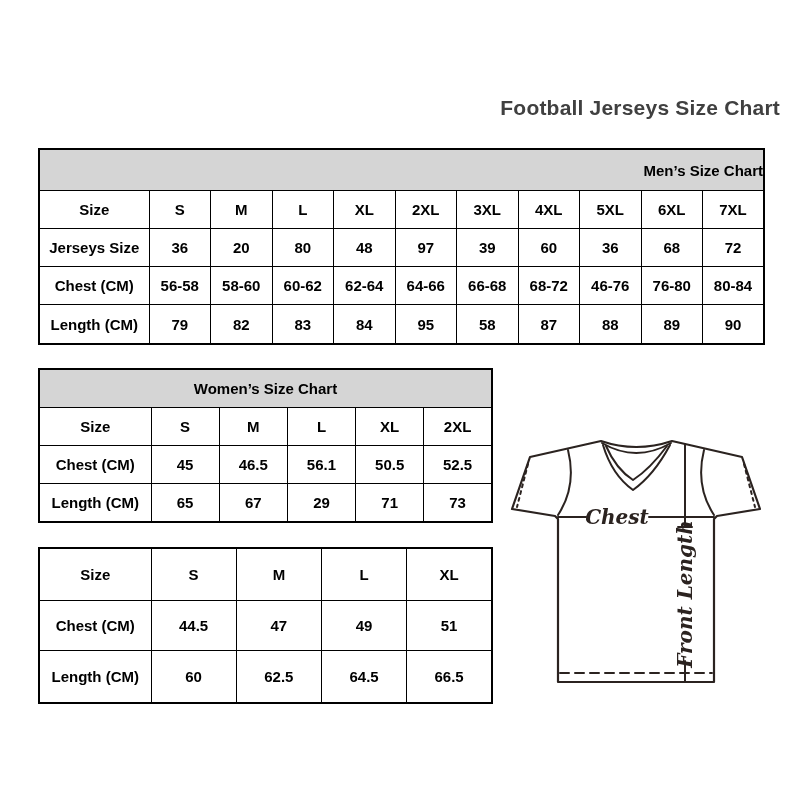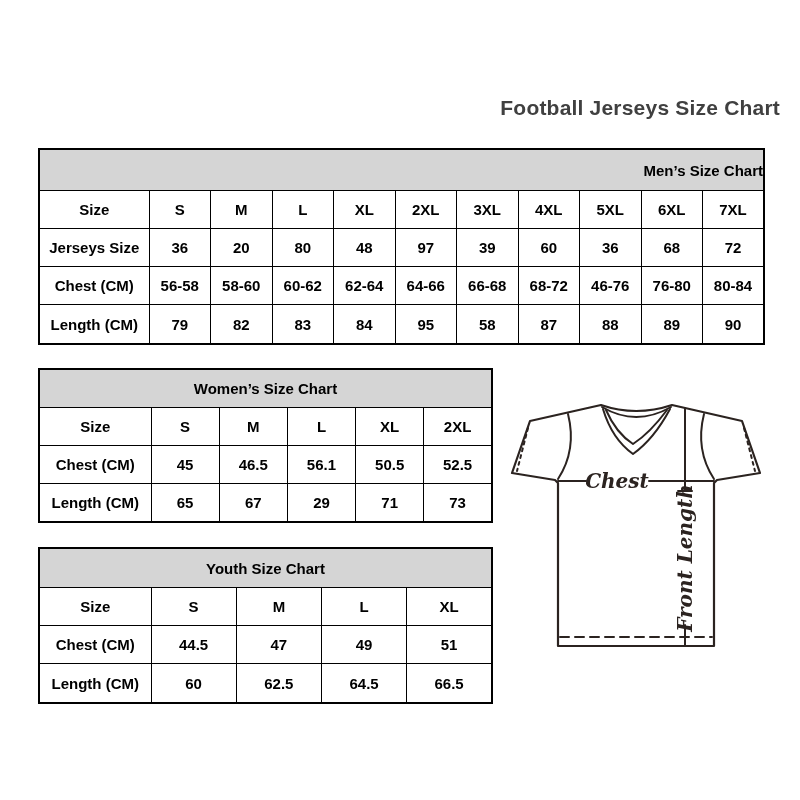--- a/index.html
+++ b/index.html
@@ -28,21 +28,21 @@
     font-weight:bold;font-size:15px;color:var(--text,#000);
     overflow:hidden;white-space:nowrap;
   }
   td.hdr{
     background:var(--header-bg,#d5d5d5);
     font-size:17px;
   }
   .tbl-mens   td.hdr{height:40px;text-align:right;}
   .tbl-womens td.hdr{height:37px;text-align:center;}
   .tbl-youth  td.hdr{height:38px;}
-  .jersey{position:absolute;left:505px;top:386px;width:270px;height:280px;}
+  .jersey{position:absolute;left:505px;top:422px;width:270px;height:280px;}
   .jersey svg{display:block;width:100%;height:100%;}
   .jersey path, .jersey line{
     fill:none;stroke:var(--jersey-line,#2b2320);
     stroke-width:2;stroke-linecap:round;stroke-linejoin:round;
   }
   .jersey path.outline{fill:#ffffff;stroke-width:2.2;}
   .jersey text{
     fill:var(--jersey-line,#2b2320);
     font-family:"DejaVu Serif","Liberation Serif",serif;
     font-style:italic;font-weight:bold;font-size:20px;
@@ -174,23 +174,20 @@
       <table class="size-table">
         <colgroup>
           <col style="width: 112px;">
           <col>
           <col>
           <col>
           <col>
         </colgroup>
         <tbody>
           <tr>
-            <td class="hdr" colspan="5">Youth Size Chart</td>
-          </tr>
-          <tr>
             <td>Size</td>
             <td>S</td>
             <td>M</td>
             <td>L</td>
             <td>XL</td>
           </tr>
           <tr>
             <td>Chest (CM)</td>
             <td>44.5</td>
             <td>47</td>

